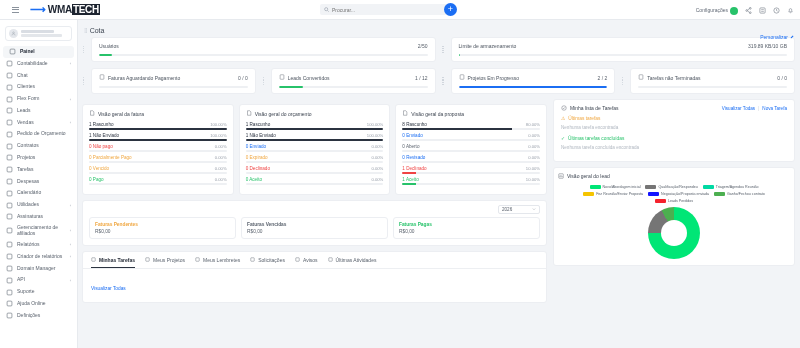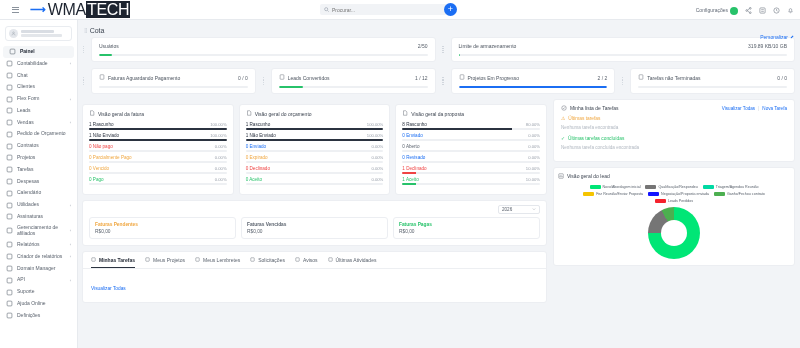--- a/index.html
+++ b/index.html
@@ -13,21 +13,21 @@
 
   
   .topbar {
     height: 20px; background: #ffffff; display: flex; align-items: center;
     border-bottom: 1px solid #e7eaee; flex: none; position: relative; z-index: 5;
   }
   .hamburger { width: 18px; display: flex; flex-direction: column; gap: 1.5px; align-items: center; margin-left: 6px; cursor: pointer; }
   .hamburger i { display: block; width: 7px; height: 1px; background: #8a929c; }
   .brand { display: flex; align-items: center; margin-left: 6px; gap: 2px; }
   .brand .swoosh { color: #1b6ef3; font-size: 11px; line-height: 1; font-weight: bold; }
-  .brand .bname { font-size: 16px; font-weight: normal; color: #1d2430; letter-spacing: -0.3px; }
+  .brand .bname { font-size: 10px; font-weight: bold; color: #1d2430; letter-spacing: -0.3px; }
   .brand .bname .hl { background: #1d2430; color: #fff; padding: 0 1px; }
   .search-wrap { position: absolute; left: 320px; top: 4px; width: 130px; height: 11px;
     background: #f1f3f6; border-radius: 2px; display: flex; align-items: center; padding: 0 4px; gap: 3px; }
   .search-wrap svg { flex: none; }
   .search-input { border: none; background: transparent; font-size: 5px; color: #98a0ab;
     width: 100%; outline: none; font-family: "Liberation Sans", sans-serif; }
   .plus-btn { position: absolute; left: 444px; top: 3px; width: 13px; height: 13px; border-radius: 50%;
     background: #1b6ef3; color: #fff; font-size: 9px; line-height: 13px; text-align: center; cursor: pointer; }
   .top-right { position: absolute; right: 6px; top: 0; height: 20px; display: flex; align-items: center; gap: 7px; }
   .top-right .tr-label { font-size: 5px; color: #626a76; }

